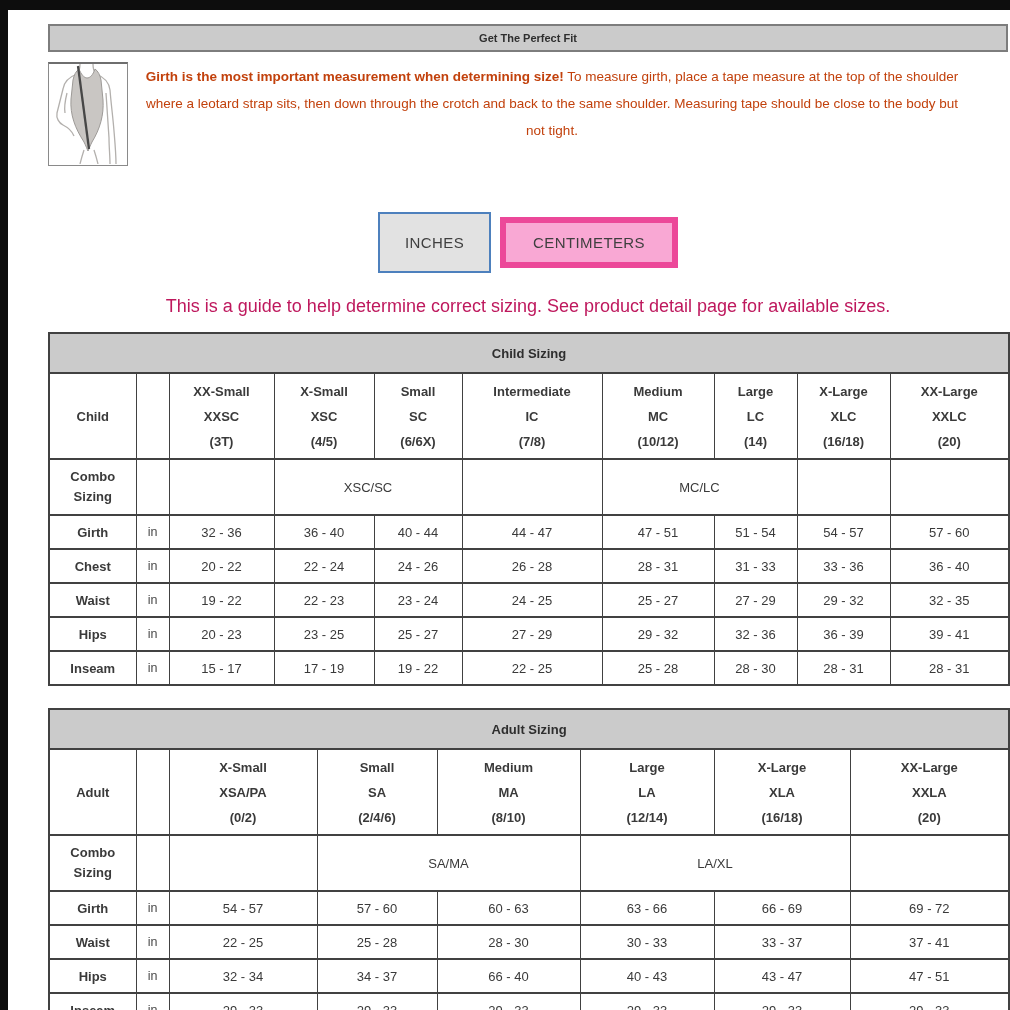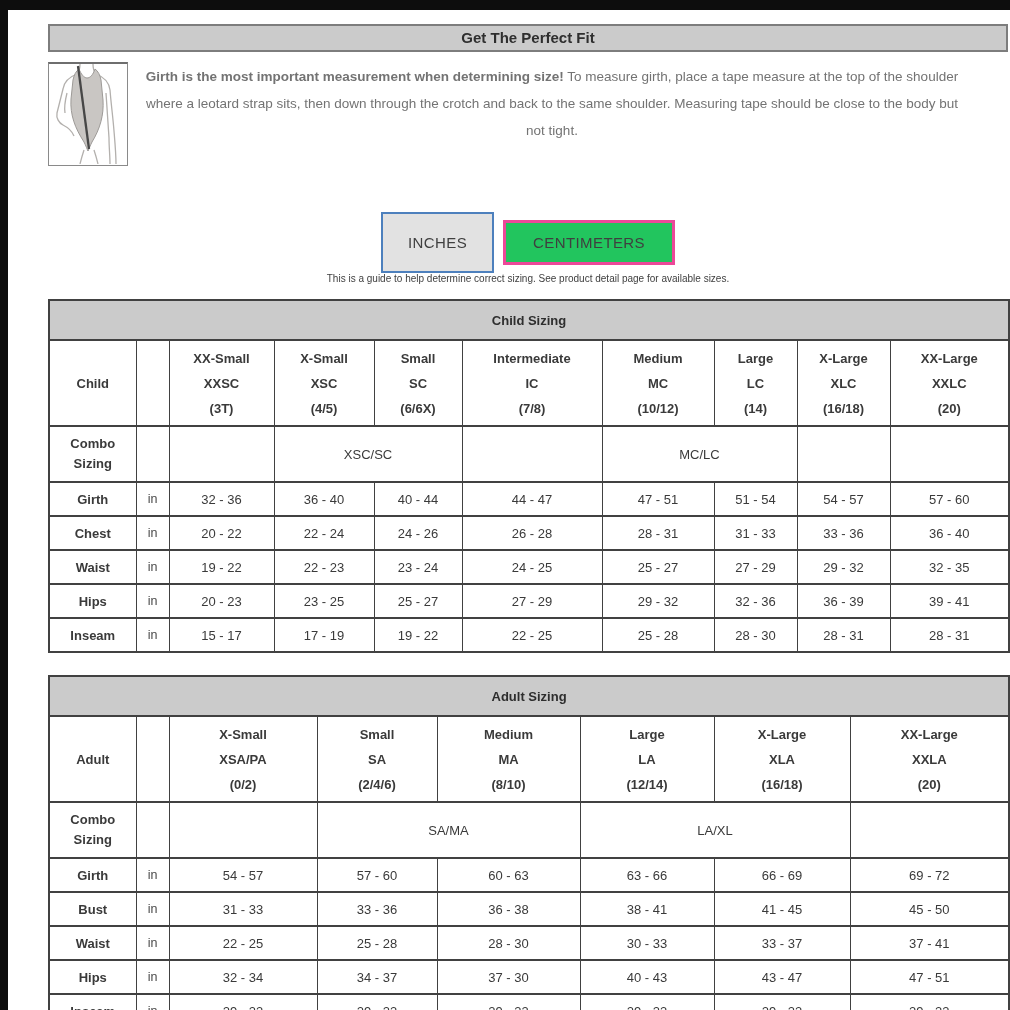--- a/index.html
+++ b/index.html
@@ -8,43 +8,43 @@
 
   .page { position:relative; width:1010px; height:1010px; background:#fff; overflow:hidden; }
   .strip-top  { position:absolute; left:0; top:0; width:1010px; height:10px; background:#0d0d0d; }
   .strip-left { position:absolute; left:0; top:0; width:8px; height:1010px; background:#0d0d0d; }
 
   .content { position:absolute; left:48px; top:24px; width:960px; }
 
   .title-bar {
     background:#cbcbcb; border:2px solid #7d7d7d;
     height:28px; line-height:24px; text-align:center;
-    font-weight:bold; font-size:15px; color:#2e2e2e;
+    font-weight:bold; font-size:11px; color:#2e2e2e;
   }
 
   .intro { display:flex; margin-top:10px; min-height:104px; }
   .diagram-box {
     flex:none; width:80px; height:104px; border:1px solid #8a8a8a;
     border-top:2px solid #6e6e6e; background:#fff;
   }
   .intro-text {
     flex:1; text-align:center; font-size:13.5px; line-height:27px;
-    padding:1px 44px 0 12px; color:#737373;
+    padding:1px 44px 0 12px; color:#c2410c;
   }
   .demo-line { text-align:center; font-size:13.5px; margin-top:20px; }
 
   .toggle-row { margin-top:46px; display:flex; justify-content:center; align-items:center; gap:9px; }
   .btn {
     font-family:"Liberation Sans", sans-serif; font-size:15px; color:#3f3f3f;
     letter-spacing:0.4px; cursor:pointer;
   }
   .btn-inches { background:#e2e2e2; border:2px solid #4d80bd; padding:20px 25px; }
-  .btn-cm     { background:#22c55e; border:3px solid #ec4899; padding:11px 27px; }
-
-  .guide-note { text-align:center; font-size:10px; color:#404040; }
+  .btn-cm     { background:#f9a8d4; border:6px solid #ec4899; padding:11px 27px; }
+
+  .guide-note { margin-top:23px; text-align:center; font-size:18px; color:#be185d; }
 
   table.size-table {
     border-collapse:collapse; table-layout:fixed; width:960px;
     border:2px solid #414141; margin-top:15px;
   }
   table.size-table td {
     border-left:1px solid #414141; border-right:1px solid #414141;
     border-top:2px solid #414141; border-bottom:2px solid #414141;
     text-align:center; font-size:13px; padding:0 2px; overflow:hidden;
   }
@@ -296,45 +296,35 @@
             <td class="row-label">Girth</td>
             <td class="unit-cell">in</td>
             <td class="val">54 - 57</td>
             <td class="val">57 - 60</td>
             <td class="val">60 - 63</td>
             <td class="val">63 - 66</td>
             <td class="val">66 - 69</td>
             <td class="val thick-left">69 - 72</td>
           </tr>
           <tr class="data-row">
-            <td class="row-label">Bust</td>
-            <td class="unit-cell">in</td>
-            <td class="val">31 - 33</td>
-            <td class="val">33 - 36</td>
-            <td class="val">36 - 38</td>
-            <td class="val">38 - 41</td>
-            <td class="val">41 - 45</td>
-            <td class="val thick-left">45 - 50</td>
-          </tr>
-          <tr class="data-row">
             <td class="row-label">Waist</td>
             <td class="unit-cell">in</td>
             <td class="val">22 - 25</td>
             <td class="val">25 - 28</td>
             <td class="val">28 - 30</td>
             <td class="val">30 - 33</td>
             <td class="val">33 - 37</td>
             <td class="val thick-left">37 - 41</td>
           </tr>
           <tr class="data-row">
             <td class="row-label">Hips</td>
             <td class="unit-cell">in</td>
             <td class="val">32 - 34</td>
             <td class="val">34 - 37</td>
-            <td class="val">37 - 30</td>
+            <td class="val">66 - 40</td>
             <td class="val">40 - 43</td>
             <td class="val">43 - 47</td>
             <td class="val thick-left">47 - 51</td>
           </tr>
           <tr class="data-row">
             <td class="row-label">Inseam</td>
             <td class="unit-cell">in</td>
             <td class="val">29 - 33</td>
             <td class="val">29 - 33</td>
             <td class="val">29 - 33</td>

